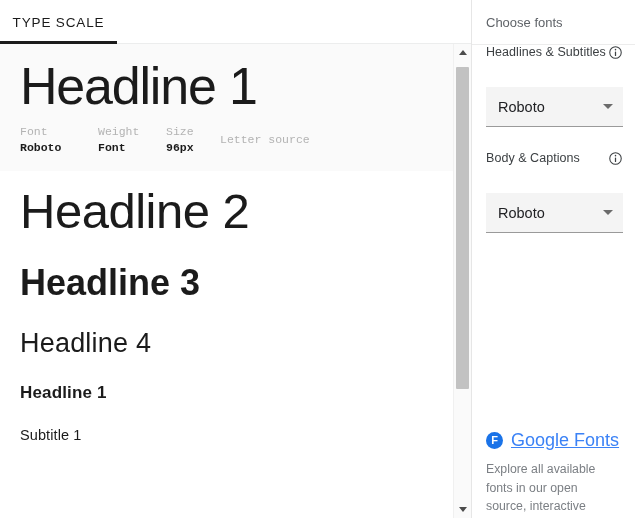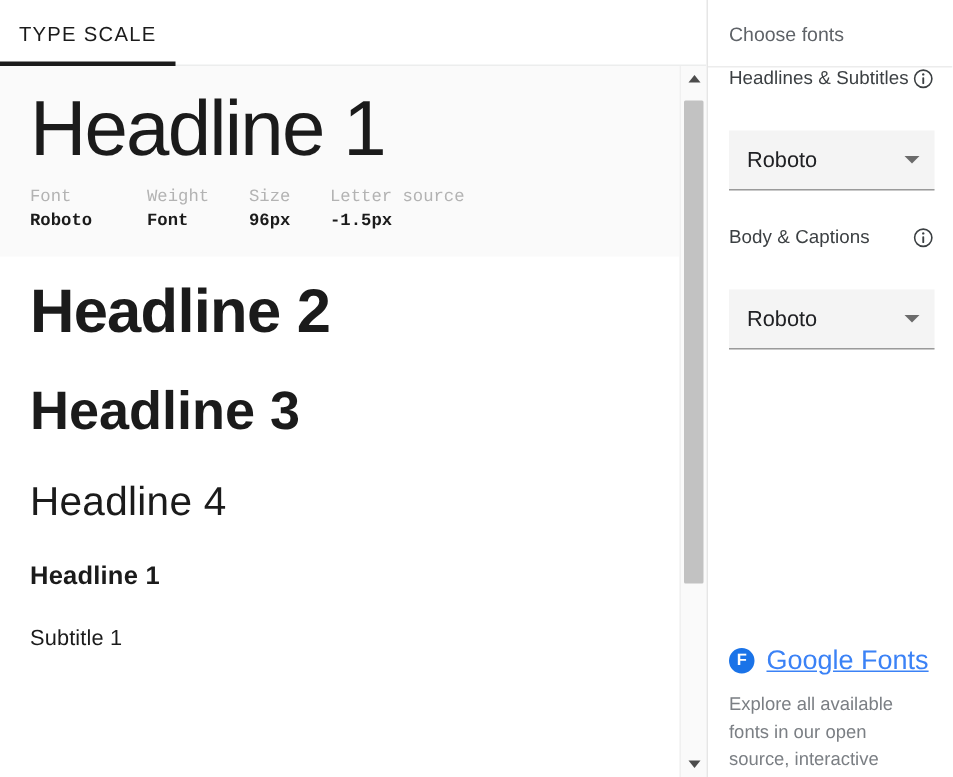--- a/index.html
+++ b/index.html
@@ -78,21 +78,21 @@
   .type-row.selected { background: #fafafa; }
   .type-row .sample {
     color: #1b1b1b;
     white-space: nowrap;
     line-height: 1.08;
     display: block;
   }
 
   
   .r-h1 .sample { font-size: 52px; font-weight: 300; letter-spacing: -1.2px; padding-top: 14px; padding-bottom: 4px; }
-  .r-h2 .sample { font-size: 41px; font-weight: 700; letter-spacing: -0.5px; padding-top: 14px; padding-bottom: 12px; }
+  .r-h2 .sample { font-size: 49px; font-weight: 400; letter-spacing: -0.5px; padding-top: 14px; padding-bottom: 12px; }
   .r-h3 .sample { font-size: 36px; font-weight: 700; letter-spacing: 0px;  padding-top: 14px; padding-bottom: 12px; }
   .r-h4 .sample { font-size: 27px; font-weight: 400; letter-spacing: 0.2px; padding-top: 14px; padding-bottom: 12px; }
   .r-h5 .sample { font-size: 20px; font-weight: 400; letter-spacing: 0px; padding-top: 14px; padding-bottom: 12px; }
   .r-h6 .sample { font-size: 17px; font-weight: 700; letter-spacing: 0.15px; padding-top: 14px; padding-bottom: 12px; }
   .r-s1 .sample { font-size: 14.5px; font-weight: 400; letter-spacing: 0.1px; padding-top: 14px; padding-bottom: 12px; }
 
   
   .meta {
     display: flex;
     font-family: "Liberation Mono", "DejaVu Sans Mono", monospace;
@@ -267,21 +267,20 @@
           <div class="meta-col c1">
             <span class="meta-label">Weight</span>
             <span class="meta-value">Font</span>
           </div>
           <div class="meta-col c2">
             <span class="meta-label">Size</span>
             <span class="meta-value">96px</span>
           </div>
           <div class="meta-col c3">
             <span class="meta-label">Letter source</span>
-            <span class="meta-value">-1.5px</span>
           </div>
         </div>
       </div>
 
       <div class="type-row r-h2">
         <span class="sample">Headline 2</span>
       </div>
       <div class="type-row r-h3">
         <span class="sample">Headline 3</span>
       </div>

